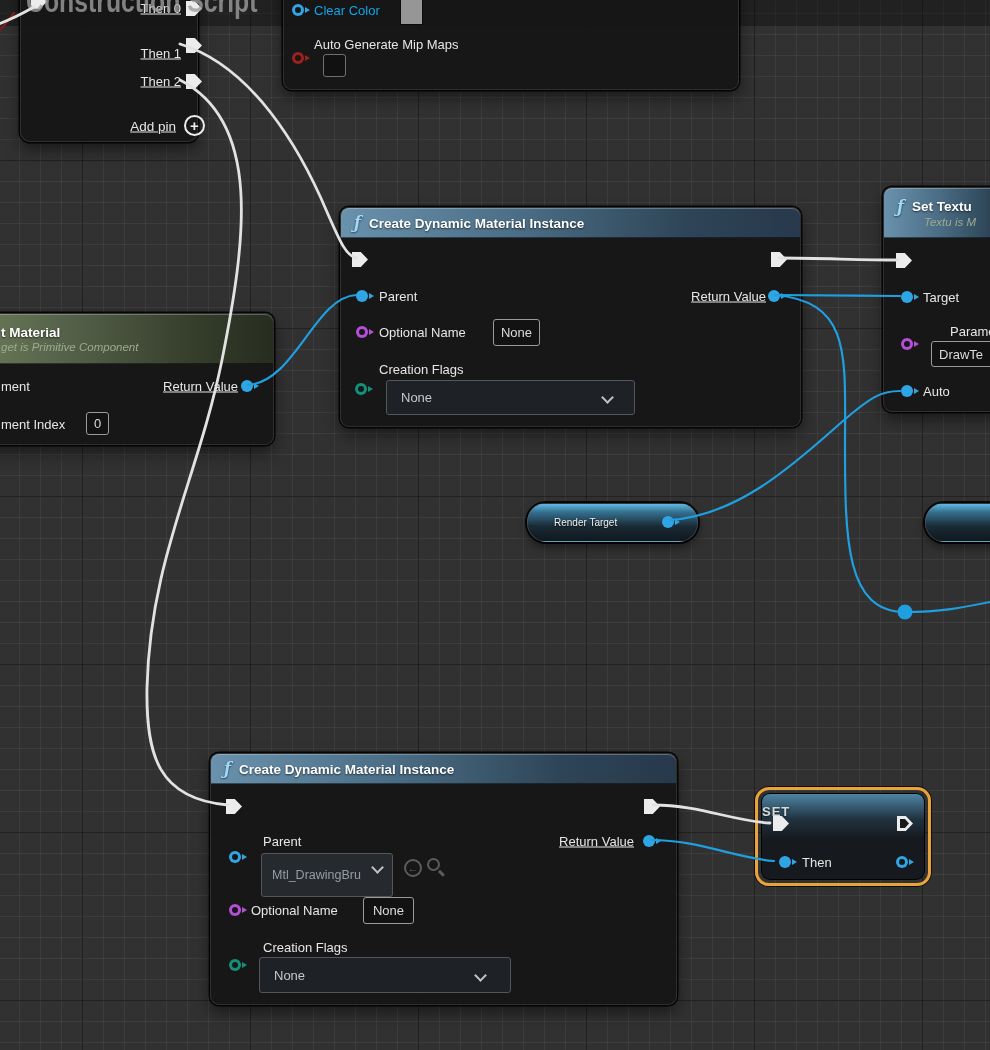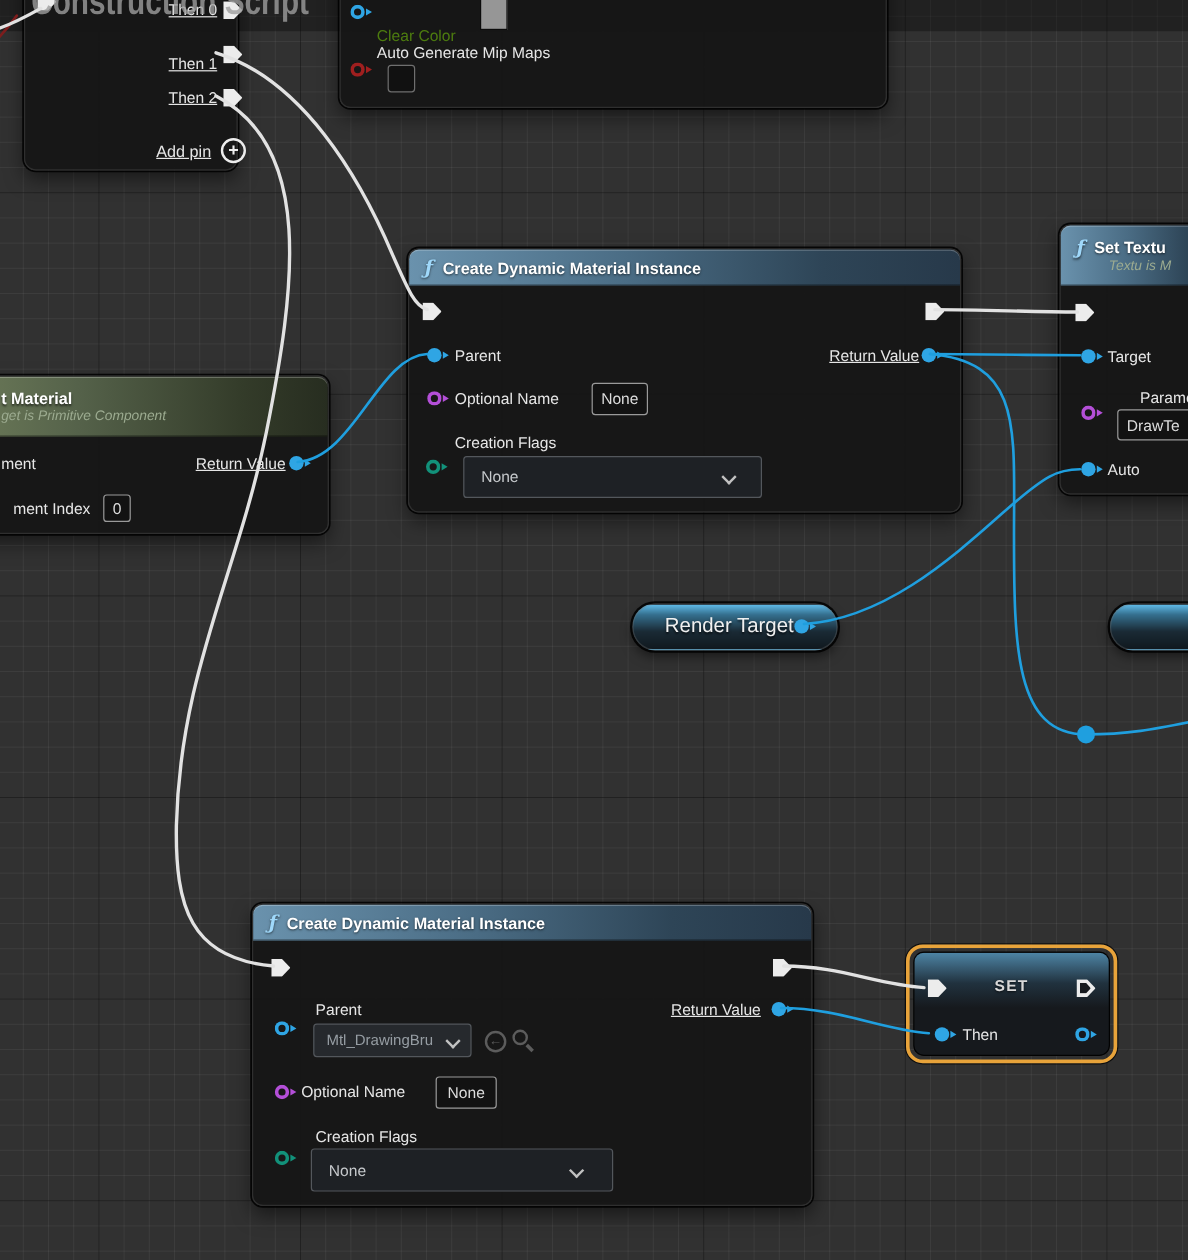--- a/index.html
+++ b/index.html
@@ -50,21 +50,21 @@
     color:#c6c9cc;font-size:13px;display:flex;align-items:center;padding:0 14px;}
   .chev{position:absolute;width:7px;height:7px;border-right:2px solid #c2c2c2;border-bottom:2px solid #c2c2c2;
     transform:rotate(45deg);}
   .checkbox{position:absolute;width:23px;height:23px;border:1.5px solid #6f6f6f;border-radius:3px;
     background:rgba(0,0,0,0.25);box-sizing:border-box;}
   .swatch{position:absolute;background:#969696;border:1px solid #0b0b0b;box-sizing:border-box;}
   .circle-icon{position:absolute;border-radius:50%;box-sizing:border-box;display:flex;align-items:center;justify-content:center;}
   .pill{position:absolute;height:37px;border-radius:19px;z-index:10;border:1px solid rgba(120,120,120,0.3);
     background:linear-gradient(180deg,#5fb9e6 0%,#35708f 22%,#1a2a35 60%,#10181e 100%);
     box-shadow:0 0 0 2px rgba(0,0,0,0.85),0 5px 10px rgba(0,0,0,0.5);}
-  .pill-label{position:absolute;font-size:17px;color:#f0f0f0;transform:translateY(-50%);text-shadow:0 1px 2px rgba(0,0,0,0.7);}
+  .pill-label{position:absolute;font-size:10px;color:#f0f0f0;transform:translateY(-50%);text-shadow:0 1px 2px rgba(0,0,0,0.7);}
   
   .wire-layer{position:absolute;inset:0;z-index:30;pointer-events:none;}
   .wire-exec{fill:none;stroke:#e2e2e2;stroke-width:2.8;stroke-linecap:round;}
   .wire-exec-red{fill:none;stroke:#7d1d1d;stroke-width:2.2;stroke-linecap:round;}
   .wire-data{fill:none;stroke:#1f9fdf;stroke-width:2.2;stroke-linecap:round;}
   
   .set-frame{position:absolute;left:755px;top:787px;width:176px;height:99px;border:3px solid #e8a33a;
     border-radius:14px;box-sizing:border-box;z-index:9;box-shadow:0 0 0 1px rgba(0,0,0,0.7);}
   .set-node{position:absolute;left:761px;top:793px;width:164px;height:87px;border-radius:9px;z-index:10;
     background:#16191d;border:1px solid rgba(0,0,0,0.9);box-sizing:border-box;overflow:hidden;}
@@ -92,21 +92,21 @@
   <div class="lbl lbl-r" style="left:160px;top:120px;">Then 2</div>
   <span class="pin-exec" style="left:165px;top:113px;">
       <span class="s1"></span>
     </span>
   <div class="lbl lbl-r" style="left:155px;top:165px;font-size:13.5px;">Add pin</div>
   <span class="circle-icon" style="left:163px;top:154px;width:21px;height:21px;border:2px solid #ececec;color:#ececec;font-size:15px;font-weight:bold;line-height:1;">+</span>
 </div>
 
 <div class="node" style="left:283px;top:-30px;width:454px;height:118px;">
   <span class="pin-dot hollow" style="--c:#2fa5e4;left:8px;top:33px;"></span>
-  <div class="lbl" style="left:30px;top:39px;color:#4d7c0f;margin-top:20px;">Clear Color</div>
+  <div class="lbl" style="left:30px;top:39px;color:#0ea5e9;">Clear Color</div>
   <div class="swatch" style="left:116px;top:28px;width:23px;height:26px;"></div>
   <span class="pin-dot hollow" style="--c:#a01f1f;left:8px;top:81px;"></span>
   <div class="lbl" style="left:30px;top:73px;">Auto Generate Mip Maps</div>
   <div class="checkbox" style="left:39px;top:83px;"></div>
 </div>
 
 <div class="node" style="left:340px;top:207px;width:459px;height:218px;">
   <div class="hdr hdr-blue">
     <span class="fnicon">ƒ</span>
     <span class="hdr-title">Create Dynamic Material Instance</span>
@@ -153,21 +153,21 @@
 </div>
 
 <div class="node" style="left:-75px;top:313px;width:347px;height:130px;">
   <div class="hdr hdr-green hdr-tall">
     <div class="hdr-title" style="padding-left:62px;">t Material</div>
     <div class="hdr-sub" style="padding-left:62px;">get is Primitive Component</div>
   </div>
   <div class="lbl" style="left:75px;top:72px;">ment</div>
   <div class="lbl lbl-r" style="left:312px;top:72px;">Return Value</div>
   <span class="pin-dot" style="--c:#2fa5e4;left:315px;top:66px;"></span>
-  <div class="lbl" style="left:85px;top:110px;">ment Index</div>
+  <div class="lbl" style="left:75px;top:110px;">ment Index</div>
   <div class="valbox" style="left:160px;top:98px;width:23px;height:23px;">0</div>
 </div>
 
 <div class="pill" style="left:527px;top:503px;width:169px;">
   <div class="pill-label" style="left:26px;top:18px;">Render Target</div>
   <span class="pin-dot" style="--c:#2fa5e4;left:134px;top:12px;"></span>
 </div>
 
 <div class="pill" style="left:925px;top:503px;width:120px;"></div>
 
@@ -177,21 +177,21 @@
     <span class="hdr-title">Create Dynamic Material Instance</span>
   </div>
   <span class="pin-exec" style="left:15px;top:45px;">
       <span class="s1"></span>
     </span>
   <span class="pin-exec" style="left:433px;top:45px;">
       <span class="s1"></span>
     </span>
   <div class="lbl" style="left:52px;top:87px;">Parent</div>
   <span class="pin-dot hollow" style="--c:#2fa5e4;left:18px;top:97px;"></span>
-  <div class="dropdown" style="left:50px;top:99px;width:132px;height:28px;background:#26292d;color:#969da3;font-size:12.5px;padding:0 10px;">
+  <div class="dropdown" style="left:50px;top:99px;width:132px;height:44px;background:#26292d;color:#969da3;font-size:12.5px;padding:0 10px;">
     <span>Mtl_DrawingBru</span>
     <span class="chev" style="right:10px;top:9px;"></span>
   </div>
   <span class="circle-icon" style="left:193px;top:105px;width:18px;height:18px;border:2px solid #5c5c5c;color:#5c5c5c;font-size:11px;">←</span>
   <span class="circle-icon" style="left:216px;top:104px;width:13px;height:13px;border:2.5px solid #5c5c5c;">
     <span style="position:absolute;left:11px;top:10px;width:2.5px;height:7px;background:#5c5c5c;transform:rotate(-45deg);"></span>
   </span>
   <div class="lbl lbl-r" style="left:423px;top:87px;">Return Value</div>
   <span class="pin-dot" style="--c:#2fa5e4;left:432px;top:81px;"></span>
   <span class="pin-dot hollow" style="--c:#b44fd8;left:18px;top:150px;"></span>
@@ -201,21 +201,21 @@
   <span class="pin-dot hollow" style="--c:#12917a;left:18px;top:205px;"></span>
   <div class="dropdown" style="left:48px;top:203px;width:252px;height:36px;">
     <span>None</span>
     <span class="chev" style="right:25px;top:13px;"></span>
   </div>
 </div>
 
 <div class="set-frame"></div>
 <div class="set-node">
   <div class="set-sheen"></div>
-  <div style="position:absolute;left:0;right:0;top:20px;text-align:center;font-size:13px;font-weight:bold;letter-spacing:1px;color:#d8d8d8;text-shadow:0 1px 2px rgba(0,0,0,0.7);">SET</div>
+  <div style="position:absolute;left:0;right:0;top:10px;font-size:13px;font-weight:bold;letter-spacing:1px;color:#d8d8d8;text-shadow:0 1px 2px rgba(0,0,0,0.7);">SET</div>
   <span class="pin-exec" style="left:11px;top:22px;">
       <span class="s1"></span>
     </span>
   <span class="pin-exec hollow" style="left:135px;top:22px;">
       <span class="s1"></span>
       <span class="s2"></span>
     </span>
   <span class="pin-dot" style="--c:#2fa5e4;left:17px;top:62px;"></span>
   <div class="lbl" style="left:40px;top:68px;">Then</div>
   <span class="pin-dot hollow" style="--c:#2fa5e4;left:134px;top:62px;"></span>

